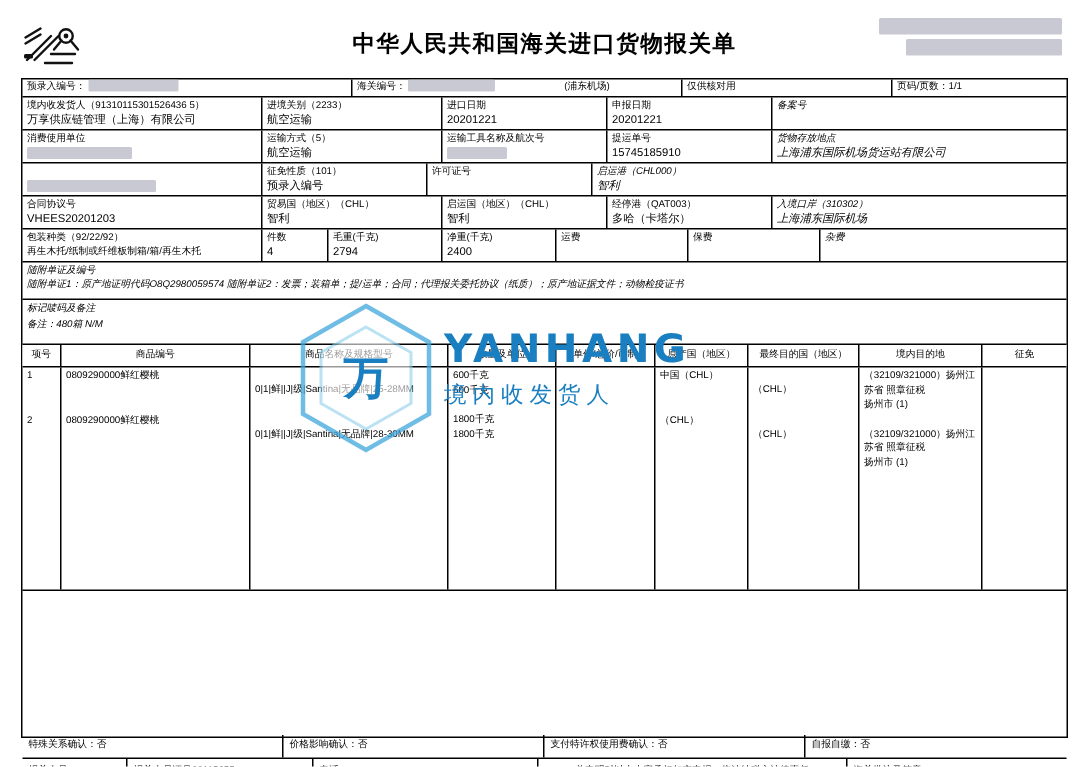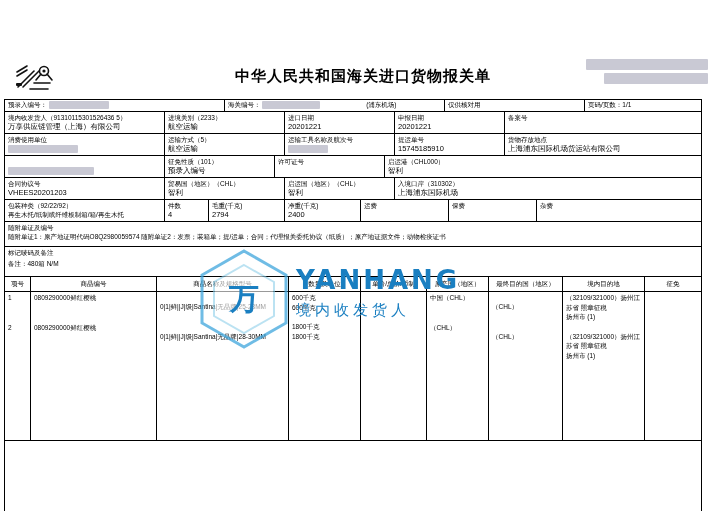--- a/index.html
+++ b/index.html
@@ -19,21 +19,20 @@
   .page {
     position: relative;
     width: 726px;
     height: 511px;
     background: #fff;
   }
   
   .header {
     position: relative;
     height: 52px;
-    margin-top: 47px;
   }
   .logo {
     position: absolute;
     left: 14px;
     top: 16px;
     width: 42px;
     height: 30px;
   }
   .doc-title {
     position: absolute;
@@ -61,40 +60,40 @@
   .hdr-redact-2 {
     position: absolute;
     right: 18px;
     top: 26px;
     width: 104px;
     height: 11px;
   }
   
   .frame {
     position: absolute;
-    left: 4px;
+    left: 14px;
     top: 52px;
     width: 698px;
     height: 440px;
     border: 1px solid #000;
     box-sizing: border-box;
   }
   .row {
     display: flex;
     border-bottom: 1px solid #000;
     box-sizing: border-box;
   }
   .cell {
     border-right: 1px solid #000;
     box-sizing: border-box;
     padding: 1px 3px;
     position: relative;
     overflow: hidden;
   }
-  .cell:last-child { border-right: none; }
+  .cell:last-child { border-right: none; font-style: italic; }
   .lbl {
     font-size: 6.5px;
     color: #000;
     line-height: 9px;
     white-space: nowrap;
   }
   .val {
     font-size: 7.5px;
     line-height: 10px;
     white-space: nowrap;
@@ -341,20 +340,24 @@
         <div class="val">VHEES20201203</div>
       </div>
       <div class="cell" style="width:120px">
         <div class="lbl">贸易国（地区）（CHL）</div>
         <div class="val">智利</div>
       </div>
       <div class="cell" style="width:110px">
         <div class="lbl">启运国（地区）（CHL）</div>
         <div class="val">智利</div>
       </div>
+      <div class="cell" style="width:110px">
+        <div class="lbl">经停港（QAT003）</div>
+        <div class="val">多哈（卡塔尔）</div>
+      </div>
       <div class="cell" style="width:196px">
         <div class="lbl">入境口岸（310302）</div>
         <div class="val">上海浦东国际机场</div>
       </div>
     </div>
 
     <div class="row" style="height:22px">
       <div class="cell" style="width:160px">
         <div class="lbl">包装种类（92/22/92）</div>
         <div class="val" style="font-size:6.5px">再生木托/纸制或纤维板制箱/箱/再生木托</div>

